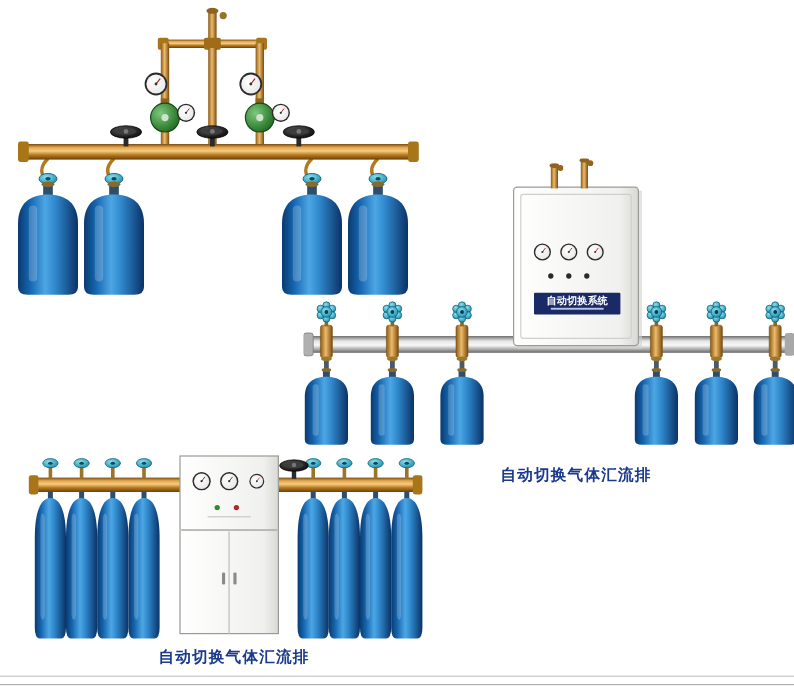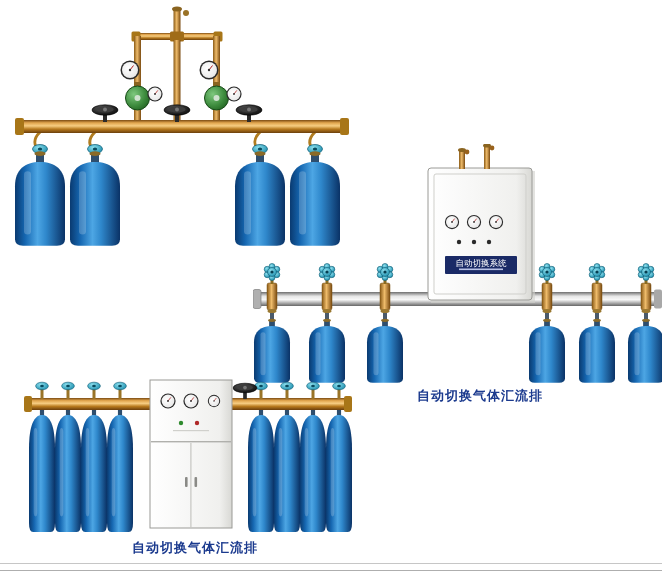--- a/index.html
+++ b/index.html
@@ -1,21 +1,21 @@
 <!DOCTYPE html>
 <html><head>
 <meta charset="utf-8">
 <style>
   html,body{margin:0;padding:0;background:#ffffff;}
   .page{position:relative;width:662px;height:572px;background:#ffffff;overflow:hidden;
         font-family:"DejaVu Sans",sans-serif;}
   figure{margin:0;padding:0;}
   .product{position:absolute;}
   .p1{left:10px;top:6px;width:345px;height:252px;}
-  .p2{left:253px;top:144px;width:409px;height:244px;}
+  .p2{left:253px;top:132px;width:409px;height:244px;font-weight:bold;}
   .p3{left:15px;top:373px;width:345px;height:182px;}
   .product svg{display:block;width:100%;height:100%;}
   .caption{position:absolute;text-align:center;font-size:13px;font-weight:bold;
            color:#1b3a8e;letter-spacing:1px;white-space:nowrap;}
   .cap1{left:102px;top:246px;width:152px;}
   .cap2{left:400px;top:387px;width:160px;}
   .cap3{left:115px;top:539px;width:160px;}
   .bline1{position:absolute;left:0;top:563px;width:662px;height:0;border-top:1px solid #c6c6c6;}
   .bline2{position:absolute;left:0;top:570px;width:662px;height:0;border-top:1px solid #aeaeae;}
 </style>

